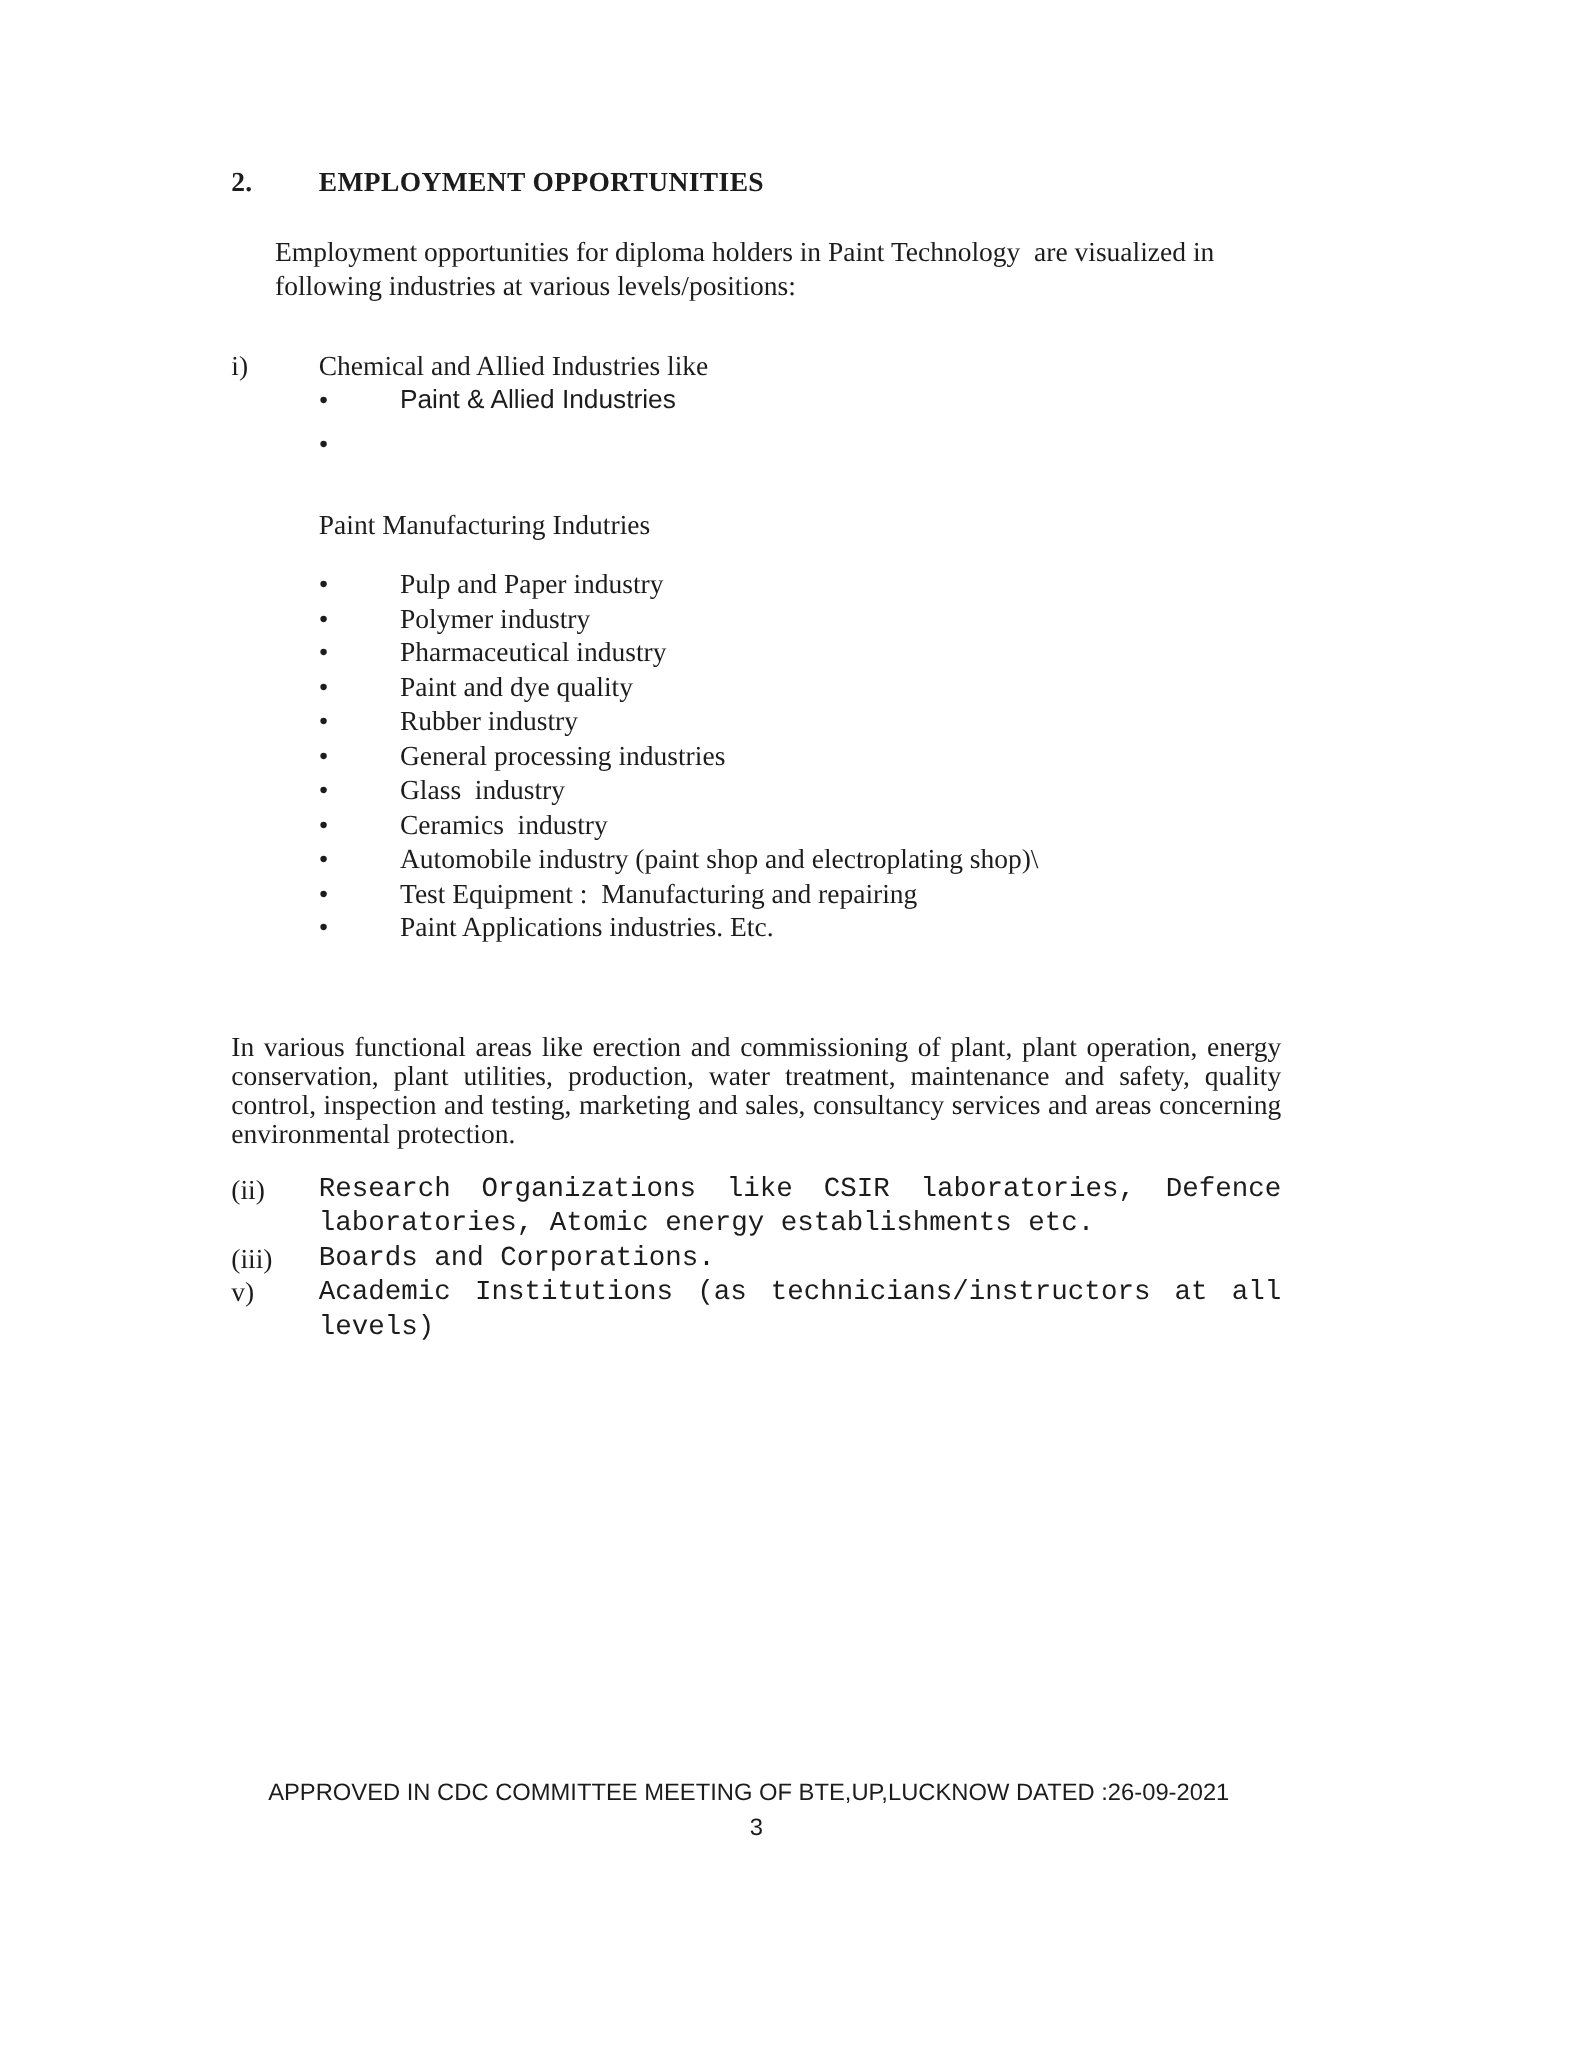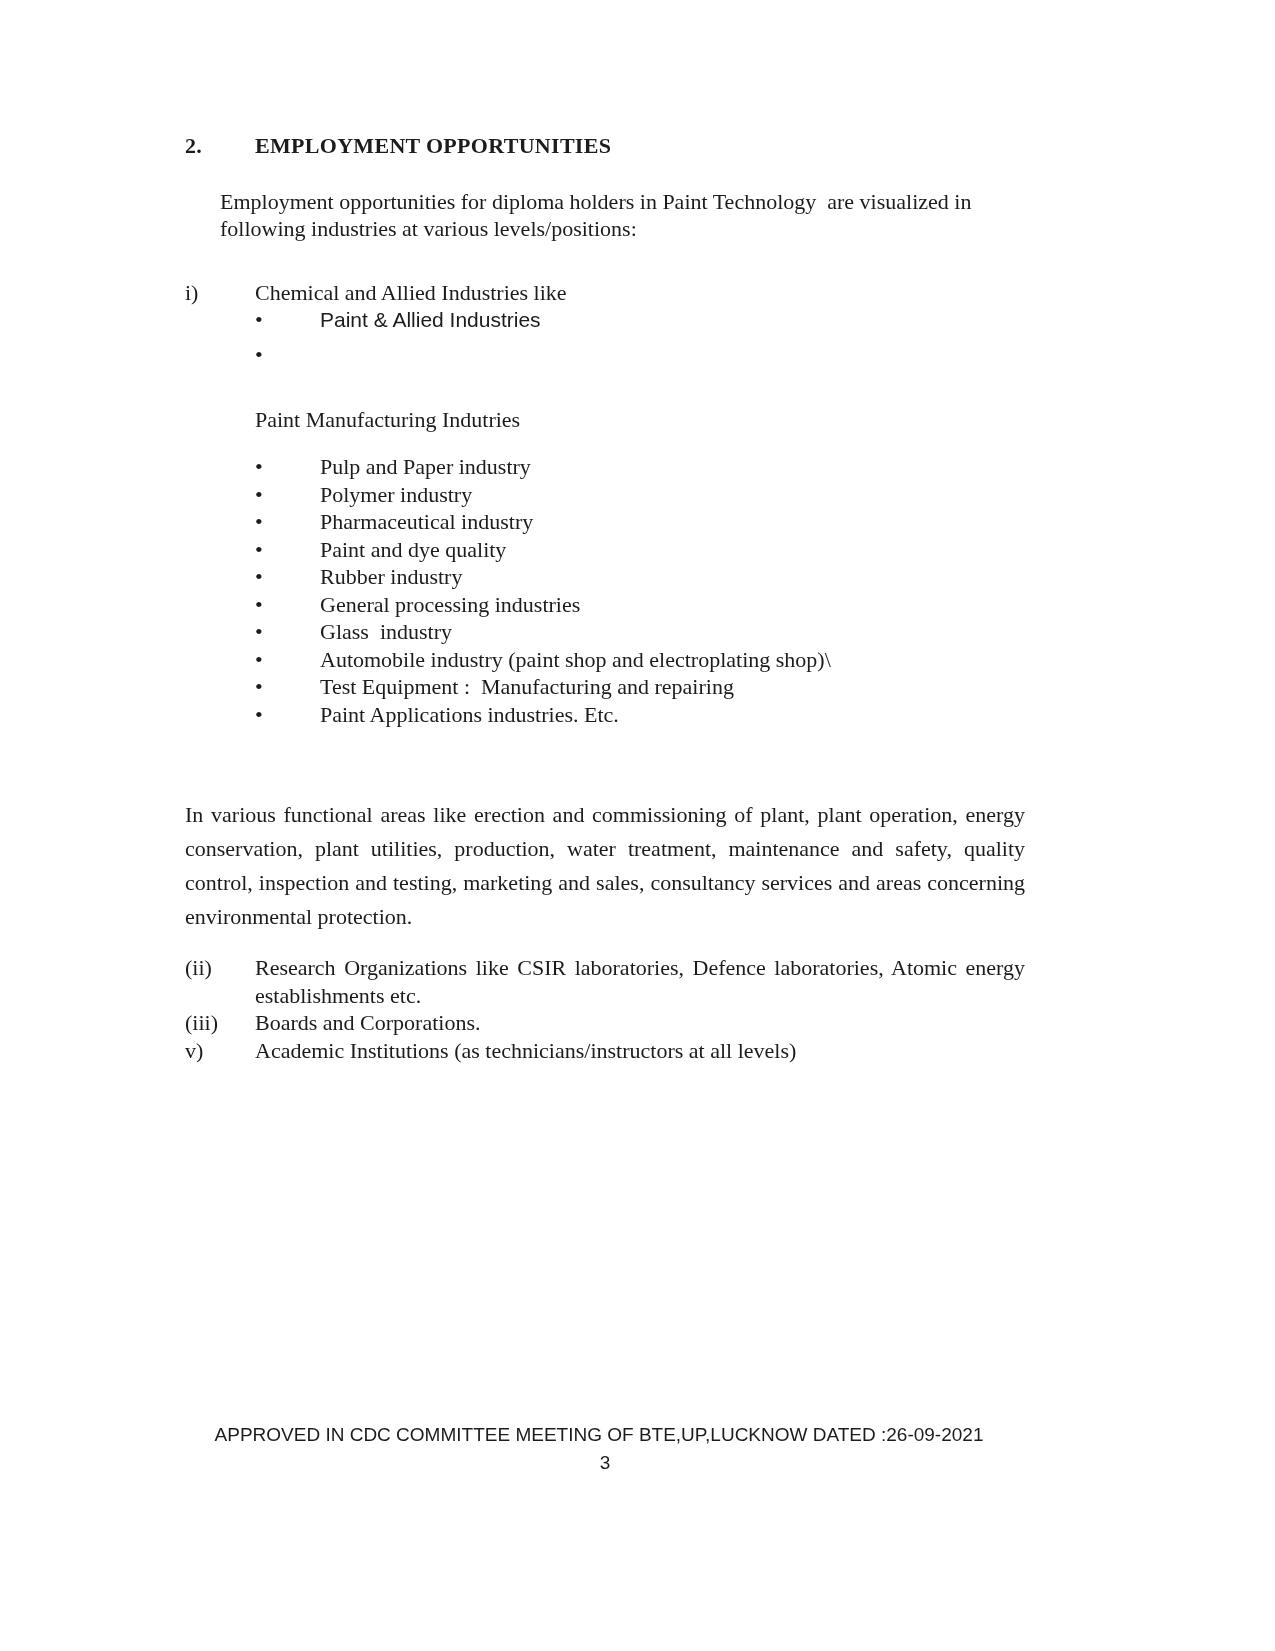--- a/index.html
+++ b/index.html
@@ -53,26 +53,26 @@
   .bullet-marker { flex: 0 0 65px; }
   .bullet-marker::before { content: "\2022"; }
   .bullet-text { white-space: pre-wrap; }
   .sans {
     font-family: Liberation Sans, sans-serif;
     font-size: 21px;
   }
   .para-functional {
     margin-top: 70px;
     width: 840px;
-    line-height: 34px;
+    line-height: 23px;
     text-align: justify;
     white-space: pre-wrap;
   }
   .numbered-list { margin-top: 20px; }
-  .numbered-list .text { text-align: justify; }
+  .numbered-list .text { text-align: justify; font-family: Liberation Mono, monospace; }
   .footer {
     position: absolute;
     left: 179px;
     top: 1424px;
     width: 840px;
     text-align: center;
     font-family: "Liberation Sans", sans-serif;
     font-size: 19px;
     color: #1c1c1c;
   }
@@ -140,20 +140,24 @@
       <div class="bullet-item">
         <span class="bullet-marker"></span>
         <span class="bullet-text">General processing industries</span>
       </div>
       <div class="bullet-item">
         <span class="bullet-marker"></span>
         <span class="bullet-text">Glass  industry</span>
       </div>
       <div class="bullet-item">
         <span class="bullet-marker"></span>
+        <span class="bullet-text">Ceramics  industry</span>
+      </div>
+      <div class="bullet-item">
+        <span class="bullet-marker"></span>
         <span class="bullet-text">Automobile industry (paint shop and electroplating shop)\</span>
       </div>
       <div class="bullet-item">
         <span class="bullet-marker"></span>
         <span class="bullet-text">Test Equipment :  Manufacturing and repairing</span>
       </div>
       <div class="bullet-item">
         <span class="bullet-marker"></span>
         <span class="bullet-text">Paint Applications industries. Etc.</span>
       </div>

